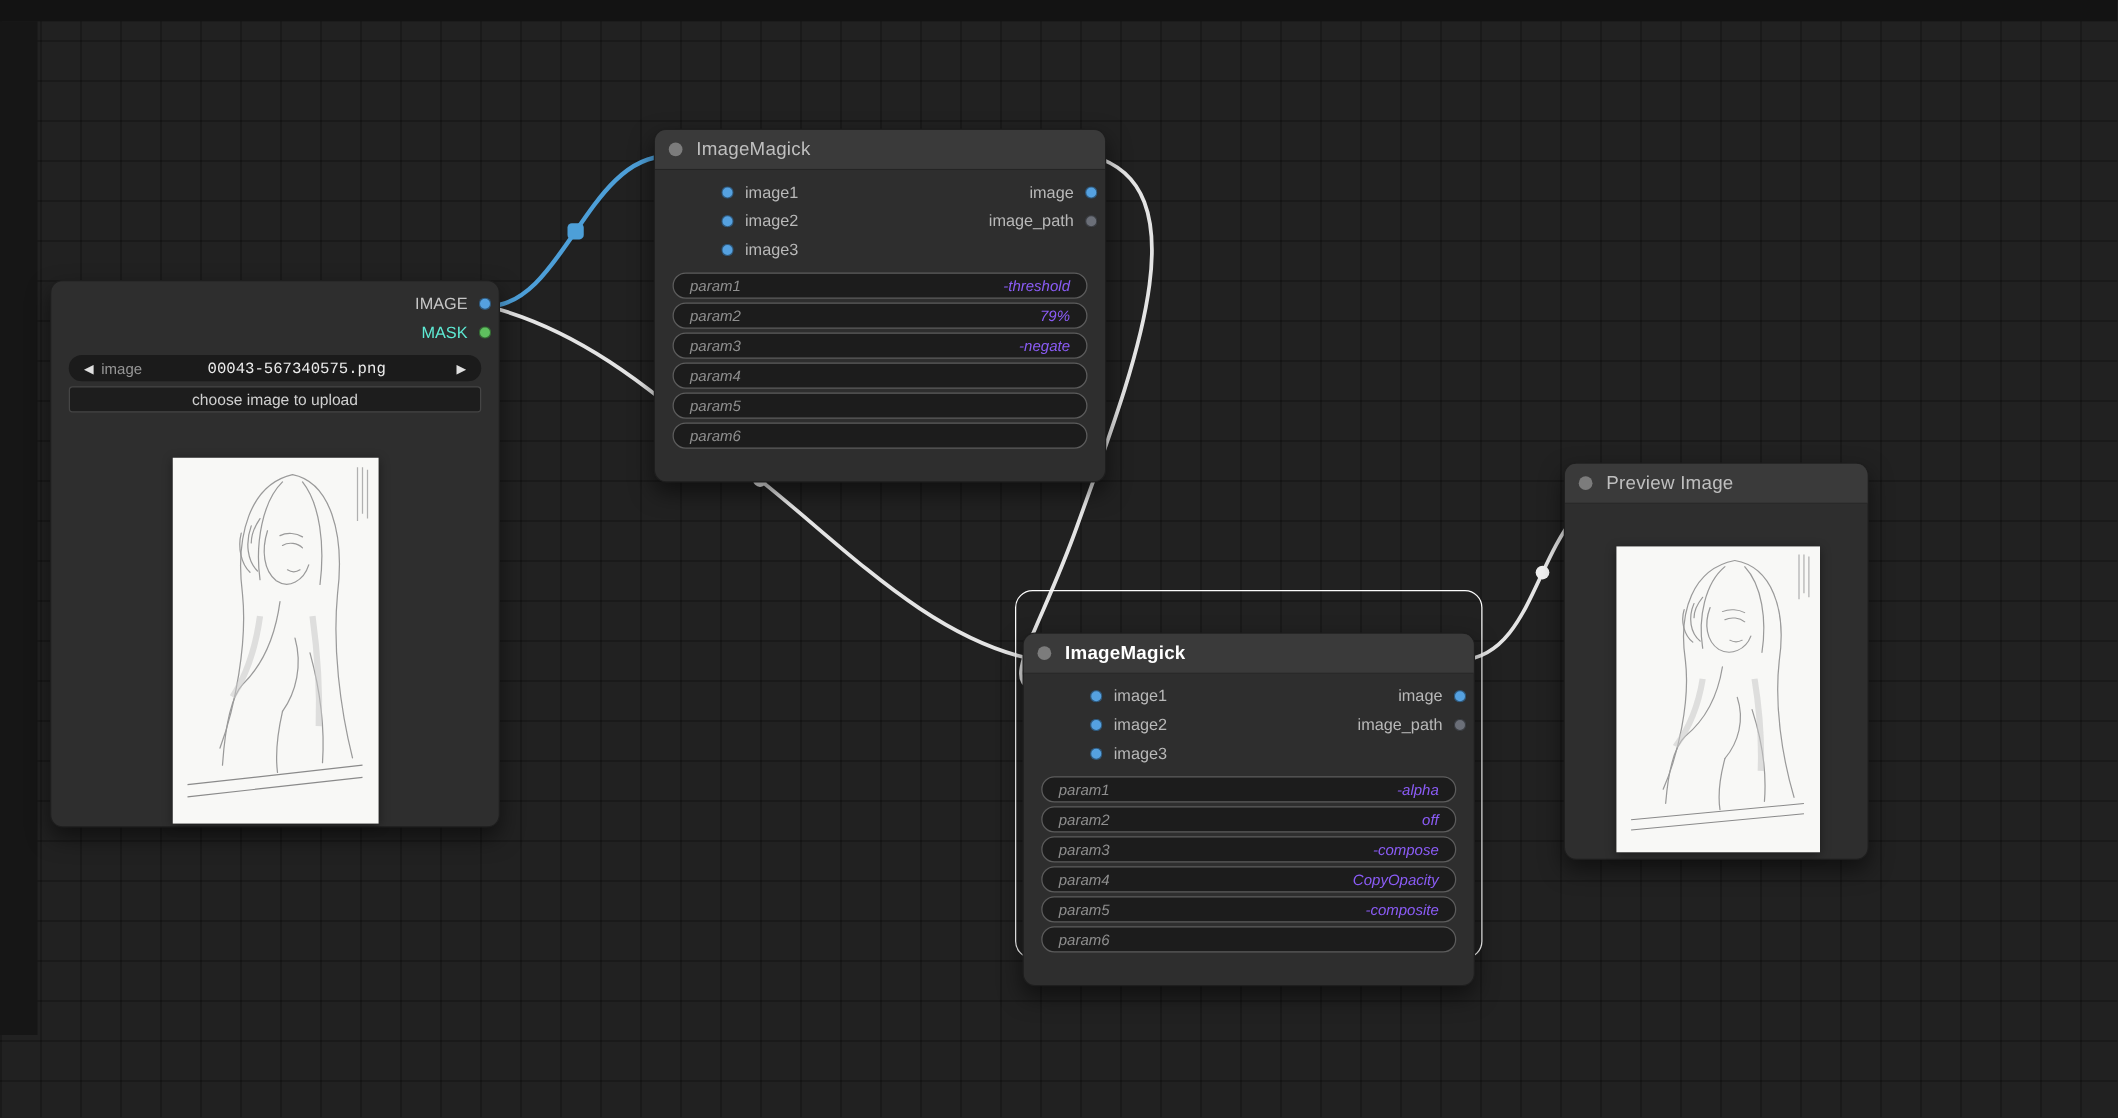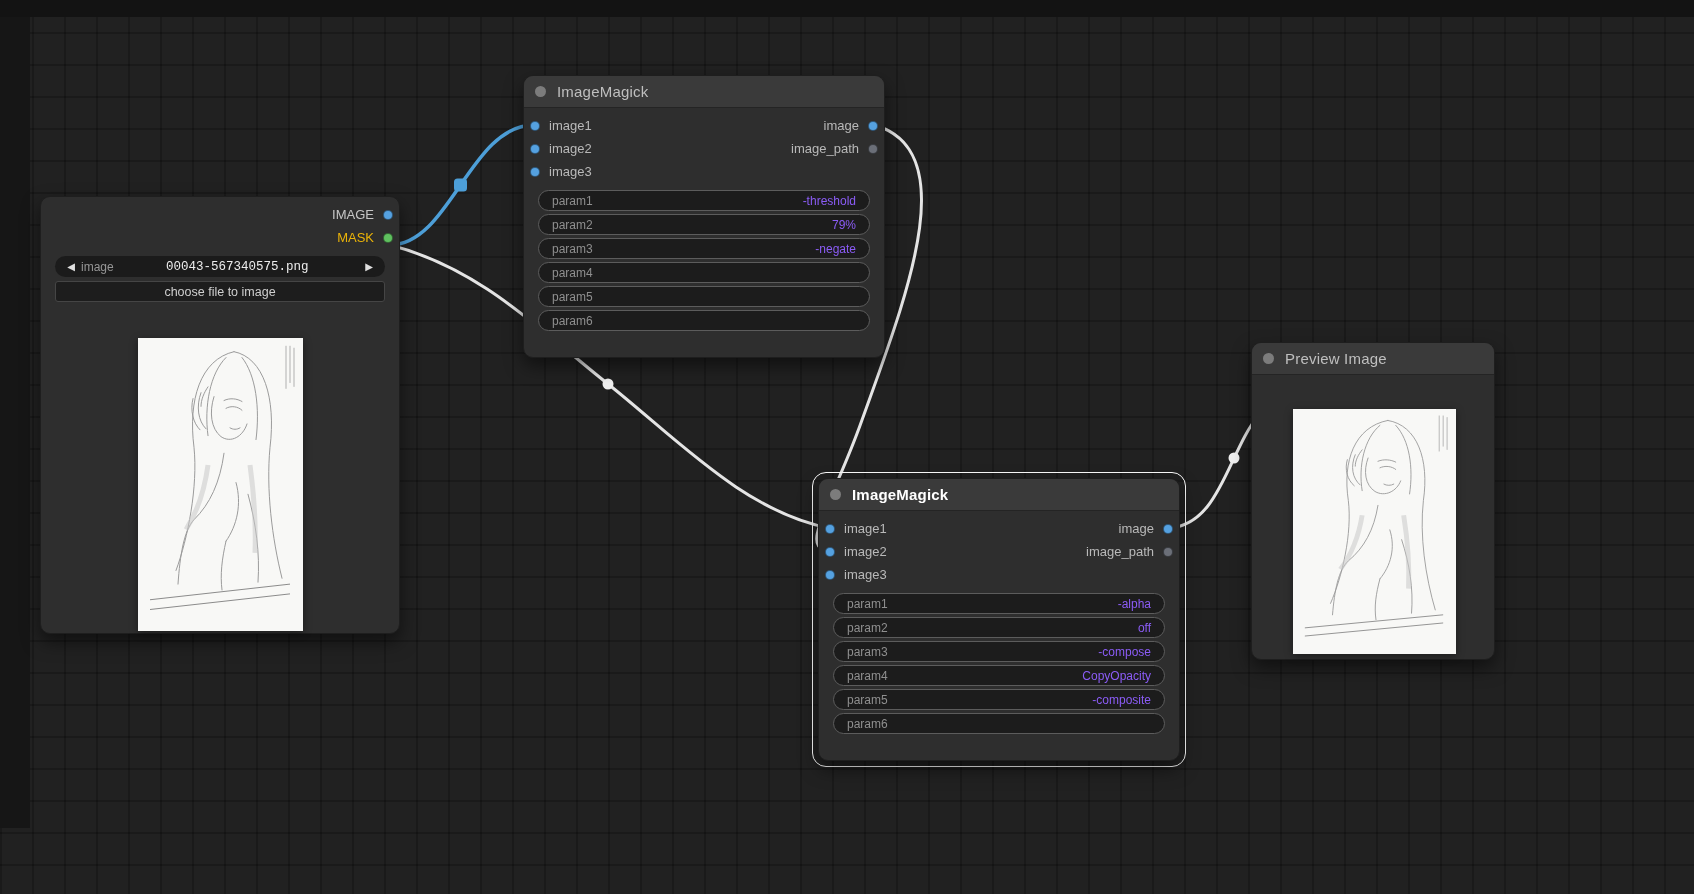--- a/index.html
+++ b/index.html
@@ -20,49 +20,50 @@
 
   #wires { position:absolute; left:0; top:0; z-index:1; }
   .wire { fill:none; stroke-width:3; stroke-linecap:round; }
   .wire.white { stroke:#e4e4e4; }
   .wire.blue  { stroke:#4d9fd8; stroke-width:3.5; }
 
   .node {
     position:absolute; z-index:2; background:#2e2e2e;
     border:1px solid #1e1e1e; border-radius:10px;
     box-shadow:0 8px 18px rgba(0,0,0,.5);
+    margin-top:28px;
   }
   .node-header {
     height:32px; background:#3a3a3a; border-radius:9px 9px 0 0;
     border-bottom:1px solid #242424;
     display:flex; align-items:center; gap:11px; padding:0 11px;
   }
   .collapse-dot { width:11px; height:11px; border-radius:50%; background:#7c7c7c; flex:0 0 auto; }
   .node-title { font-size:15px; color:#bfbfbf; letter-spacing:.2px; }
   .node.selected .node-title { color:#ffffff; font-weight:bold; }
 
   .selection-outline {
     position:absolute; z-index:2; border:1.4px solid #fdfdfd; border-radius:14px;
     pointer-events:none;
   }
 
-  .ports { padding-top:6px; }
+  .ports { padding-top:6px;padding-left:47px; }
   .row { position:relative; height:23px; display:flex; align-items:center;
          justify-content:space-between; font-size:13px; color:#b9b9b9; }
   .row .in-label  { padding-left:25px; }
   .row .out-label { padding-right:25px; margin-left:auto; text-align:right; }
   .port-dot { position:absolute; top:50%; width:10px; height:10px; border-radius:50%;
               transform:translateY(-50%); border:1px solid rgba(0,0,0,.45); }
   .port-dot.in  { left:6px; }
   .port-dot.out { right:6px; }
   .dot-image { background:#55a1e0; }
   .dot-mask  { background:#5fc05f; }
   .dot-path  { background:#6b6f78; }
 
-  .widgets { padding:4px 0 10px 0; }
+  .widgets { padding:4px 0 10px 0;font-style:italic; }
   .widget {
     height:21px; margin:3px 14px; border:1px solid #5c5c5c; border-radius:11px;
     background:#1c1c1c; display:flex; align-items:center; padding:0 13px; font-size:12px;
   }
   .w-label { color:#8f8f8f; }
   .w-value { margin-left:auto; color:#8b5cf6; }
 
   .combo {
     height:21px; margin:3px 14px; border-radius:11px; background:#1b1b1b;
     display:flex; align-items:center; padding:0 8px; font-size:12px;
@@ -96,31 +97,31 @@
     <circle cx="1234" cy="458" r="5.5" fill="#f0f0f0"></circle>
   </svg>
 
   <div class="node" style="left:40px; top:196px; width:360px; height:438px;">
     <div class="ports">
       <div class="row">
         <span class="out-label" style="color:#c6c6c6">IMAGE</span>
         <span class="port-dot out dot-image"></span>
       </div>
       <div class="row">
-        <span class="out-label" style="color:#eab308">MASK</span>
+        <span class="out-label" style="color:#5eead4">MASK</span>
         <span class="port-dot out dot-mask"></span>
       </div>
     </div>
     <div class="combo" style="margin-top:7px">
       <span class="combo-arrow">◀</span>
       <span class="combo-label">image</span>
       <span class="combo-value">00043-567340575.png</span>
       <span class="combo-arrow">▶</span>
     </div>
-    <button class="upload-btn">choose file to image</button>
+    <button class="upload-btn">choose image to upload</button>
     <div class="img-preview" style="left:97px; top:141px; width:165px; height:293px;">
       <svg viewBox="0 0 165 300" preserveAspectRatio="none">
         <rect width="165" height="300" fill="#f8f8f6"></rect>
         <g stroke="#9a9a9a" stroke-width="1" fill="none" stroke-linecap="round">
           <path d="M96,14 C62,22 50,64 56,112 C60,152 50,205 38,238"></path>
           <path d="M96,14 C126,20 138,62 132,112 C128,155 134,205 144,246"></path>
           <path d="M88,20 C72,36 66,70 70,100"></path>
           <path d="M104,20 C118,38 122,72 118,104"></path>
           <path d="M76,60 C71,76 73,93 83,101 C93,108 105,101 109,88"></path>
           <path d="M88,72 C93,69 100,70 104,74"></path>

